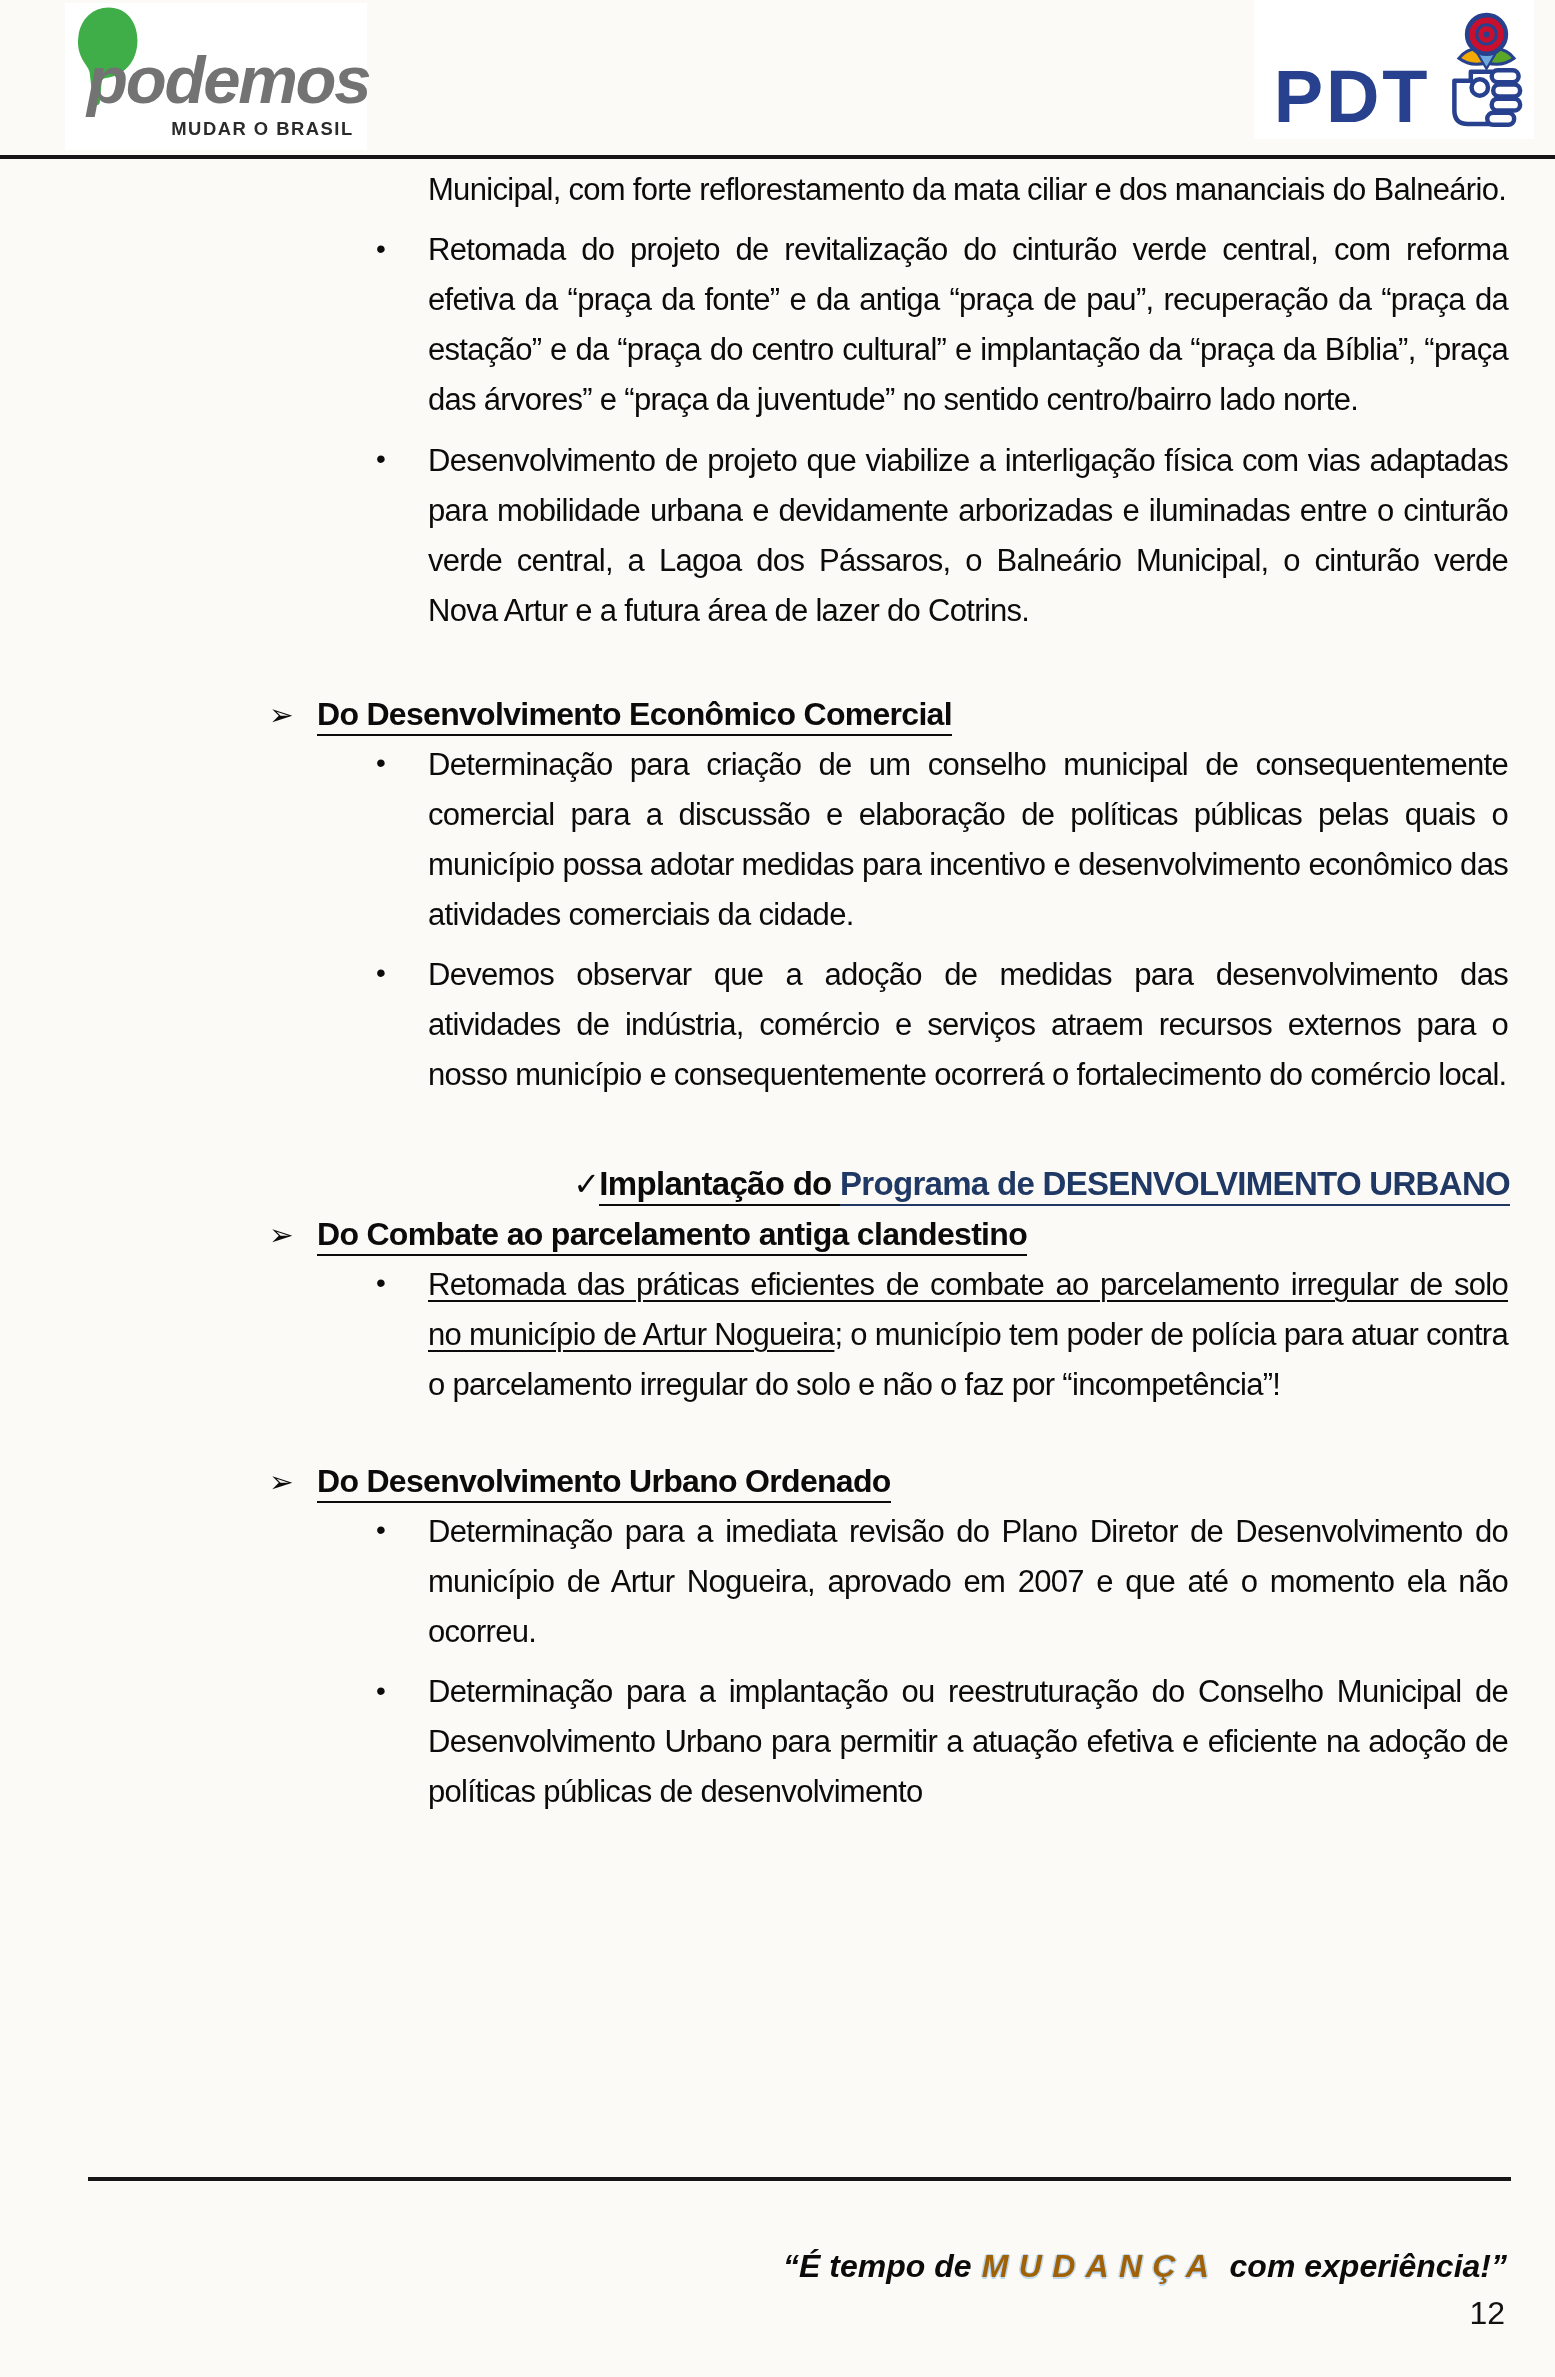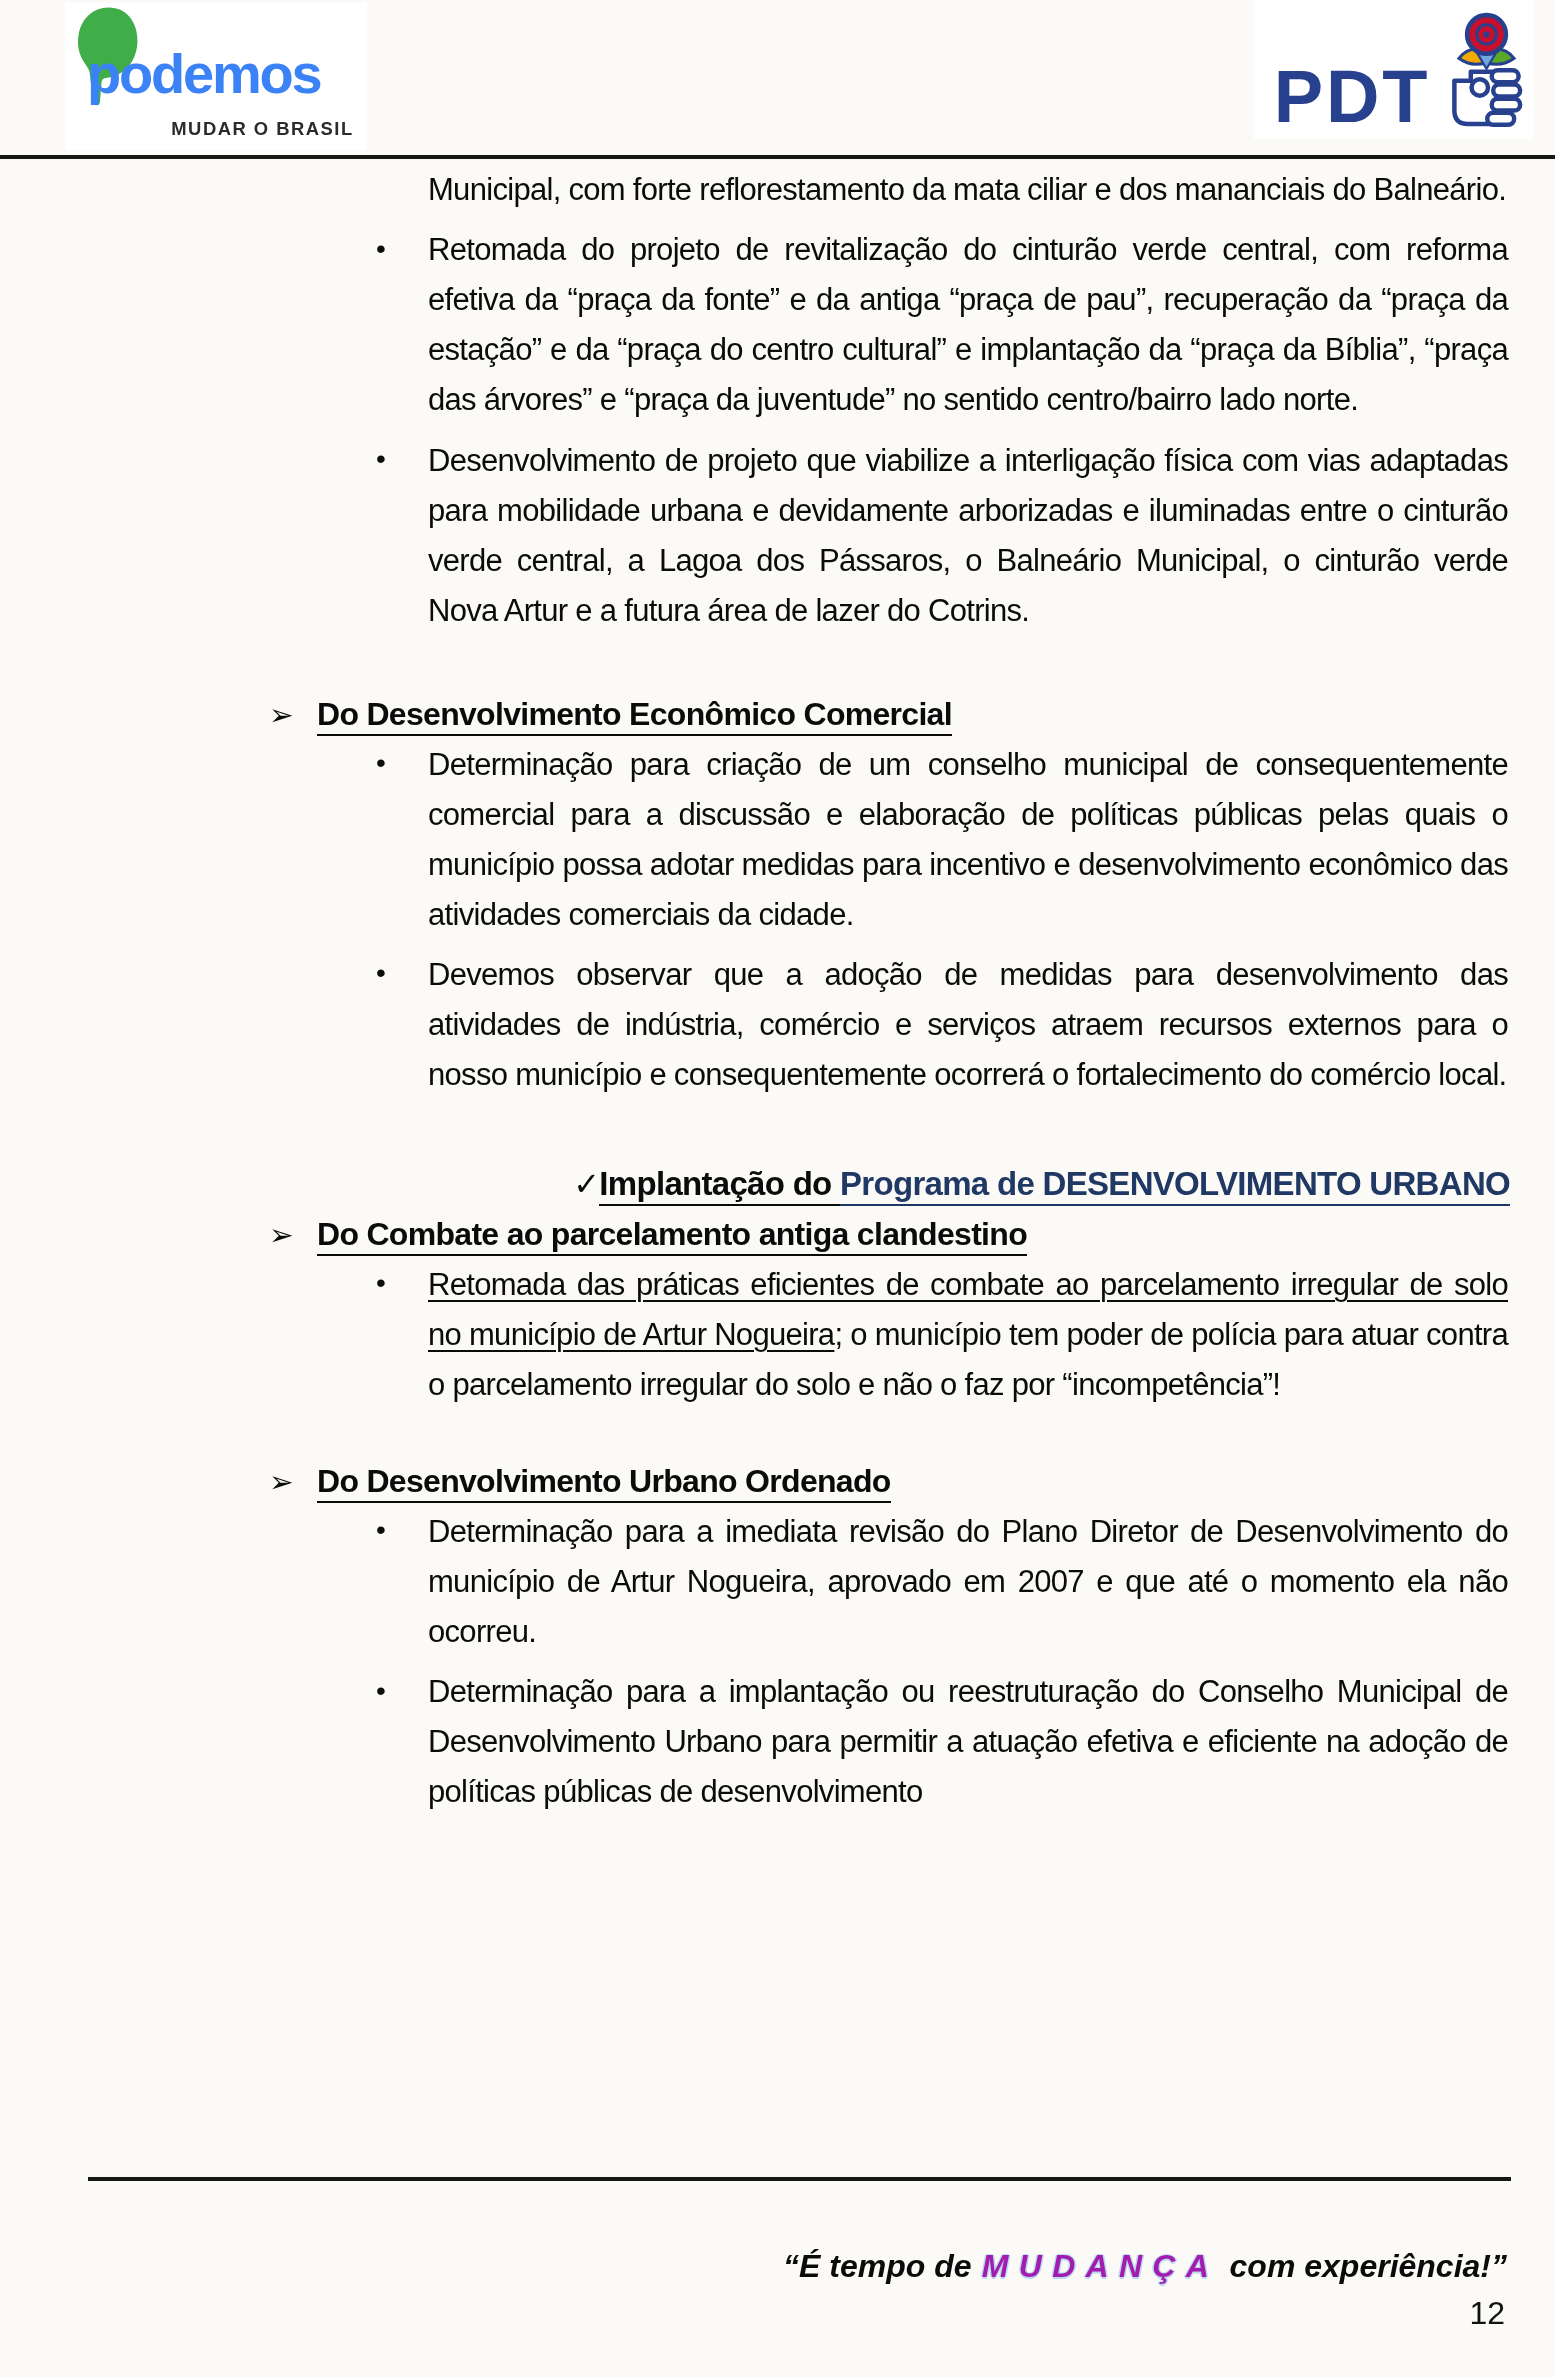--- a/index.html
+++ b/index.html
@@ -19,21 +19,21 @@
     position:absolute; top:155px; left:0;
     width:1555px; height:4.4px; background:#161616;
   }
   .podemos-logo {
     position:absolute; left:65px; top:2.9px;
     width:302px; height:147px; background:#ffffff;
   }
   .podemos-blob { position:absolute; left:8.8px; top:2.9px; width:65px; height:108px; }
   .podemos-word {
     position:absolute; left:22px; top:38px;
-    font-size:56px; font-weight:bold; letter-spacing:-2.2px; color:#3b82f6;
+    font-size:67px; font-weight:bold; letter-spacing:-2.2px; color:#737373;font-style:italic;
   }
   .podemos-tagline {
     position:absolute; right:13.3px; top:115px;
     font-size:18.4px; font-weight:700; letter-spacing:1.5px; color:#2b2b2b;
   }
   .pdt-logo {
     position:absolute; left:1254px; top:0px;
     width:280px; height:139px; background:#ffffff;
     display:flex; align-items:flex-end; justify-content:flex-end;
   }
@@ -89,21 +89,21 @@
   }
   .footer-line2 {
     position:absolute; right:48px; top:2248px;
     font-size:32px; font-weight:bold; font-style:italic; white-space:nowrap;
   }
   .hl {
     letter-spacing:10.3px; margin:0 10.3px;
     text-shadow:1.5px 0 0 #BDD7EE, -1.5px 0 0 #BDD7EE, 0 1.5px 0 #BDD7EE, 0 -1.5px 0 #BDD7EE;
   }
   .hl-teal { color:#2E7F95; }
-  .hl-blue { color:#a21caf;margin-top:20px; }
+  .hl-blue { color:#a16207;margin-top:20px; }
   .page-num {
     position:absolute; right:50px; top:2295px;
     font-size:32px; color:#111;
   }
 </style>
 </head>
 <body>
 
 <div class="page">
 

